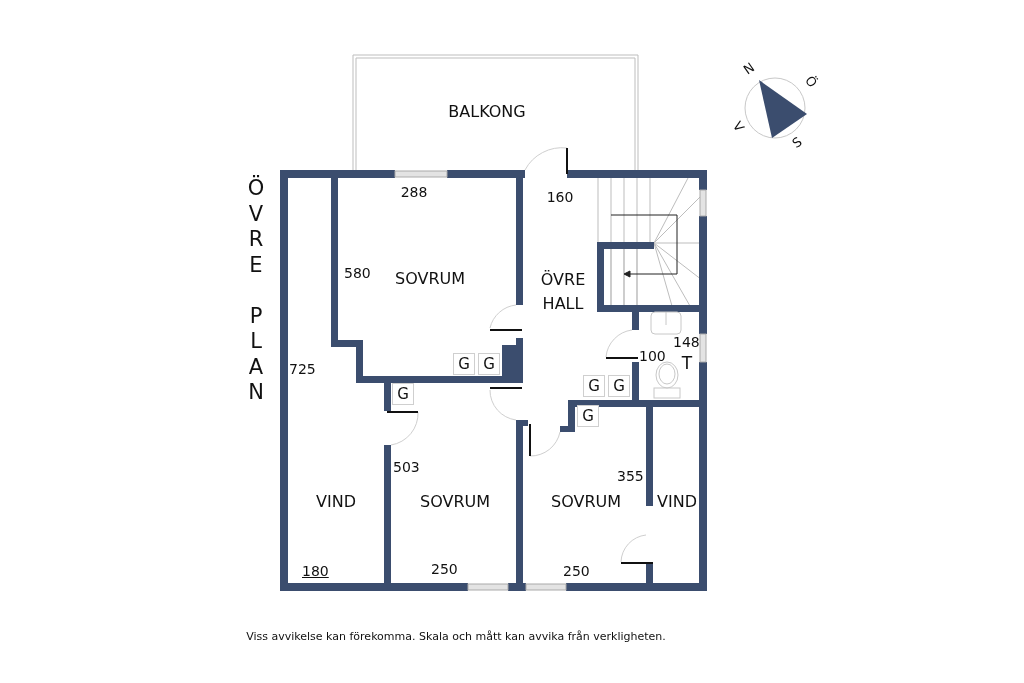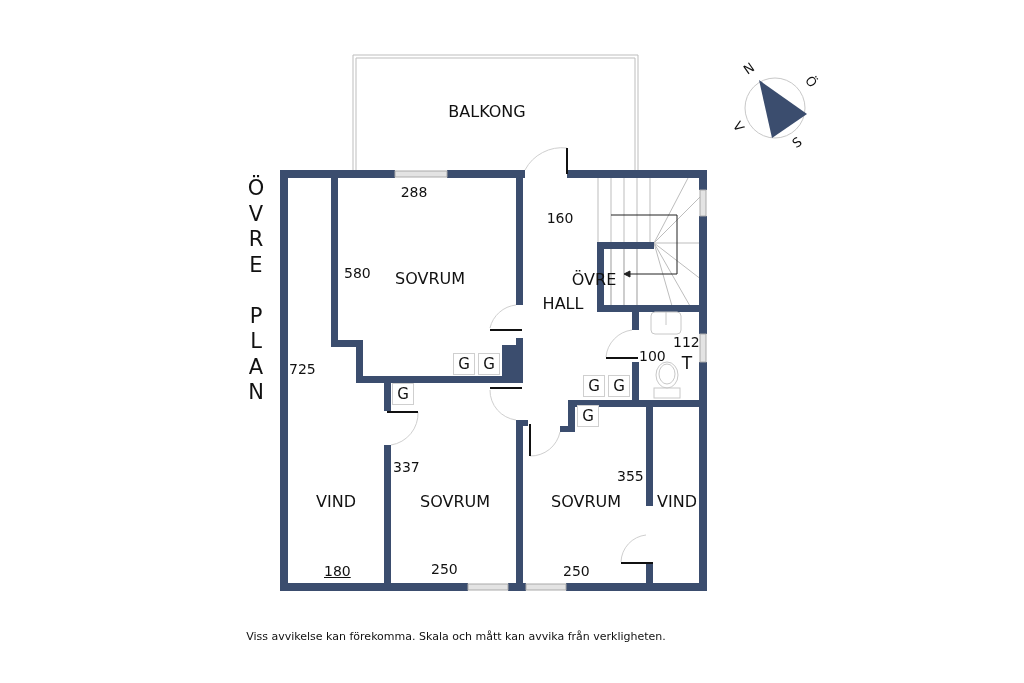--- a/index.html
+++ b/index.html
@@ -152,39 +152,39 @@
   <span>E</span>
   <span>&nbsp;</span>
   <span>P</span>
   <span>L</span>
   <span>A</span>
   <span>N</span>
 </div>
 
 <div class="lbl center" style="left:487px; top:104px;">BALKONG</div>
 <div class="lbl center" style="left:430px; top:271px;">SOVRUM</div>
-<div class="lbl center" style="left:563px; top:272px;margin-left:31px;">ÖVRE</div>
+<div class="lbl center" style="left:563px; top:272px;">ÖVRE</div>
 <div class="lbl center" style="left:563px; top:296px;">HALL</div>
 <div class="lbl center" style="left:336px; top:494px;">VIND</div>
 <div class="lbl center" style="left:455px; top:494px;">SOVRUM</div>
 <div class="lbl center" style="left:586px; top:494px;">SOVRUM</div>
 <div class="lbl center" style="left:677px; top:494px;">VIND</div>
 <div class="lbl center" style="left:687px; top:355px; font-size:17px;">T</div>
 
 <div class="dim center" style="left:414px; top:185px;">288</div>
 <div class="dim" style="left:344px; top:266px;">580</div>
-<div class="dim center" style="left:560px; top:190px;margin-top:21px;">160</div>
+<div class="dim center" style="left:560px; top:190px;">160</div>
 <div class="dim" style="left:289px; top:362px;">725</div>
-<div class="dim" style="left:324px; top:564px;text-decoration:underline;">180</div>
-<div class="dim" style="left:393px; top:460px;">337</div>
+<div class="dim" style="left:302px; top:564px;text-decoration:underline;">180</div>
+<div class="dim" style="left:393px; top:460px;">503</div>
 <div class="dim" style="left:431px; top:562px;">250</div>
 <div class="dim" style="left:617px; top:469px;">355</div>
 <div class="dim" style="left:563px; top:564px;">250</div>
 <div class="dim" style="left:639px; top:349px;">100</div>
-<div class="dim" style="left:673px; top:335px;">112</div>
+<div class="dim" style="left:673px; top:335px;">148</div>
 
 <div class="g" style="left:453px; top:353px;">G</div>
 <div class="g" style="left:478px; top:353px;">G</div>
 <div class="g" style="left:392px; top:383px;">G</div>
 <div class="g" style="left:583px; top:375px;">G</div>
 <div class="g" style="left:608px; top:375px;">G</div>
 <div class="g" style="left:577px; top:405px;">G</div>
 
 <div class="compass-letter" style="left:744px; top:62px; transform:rotate(-35deg);">N</div>
 <div class="compass-letter" style="left:806px; top:75px; transform:rotate(55deg);">Ö</div>

